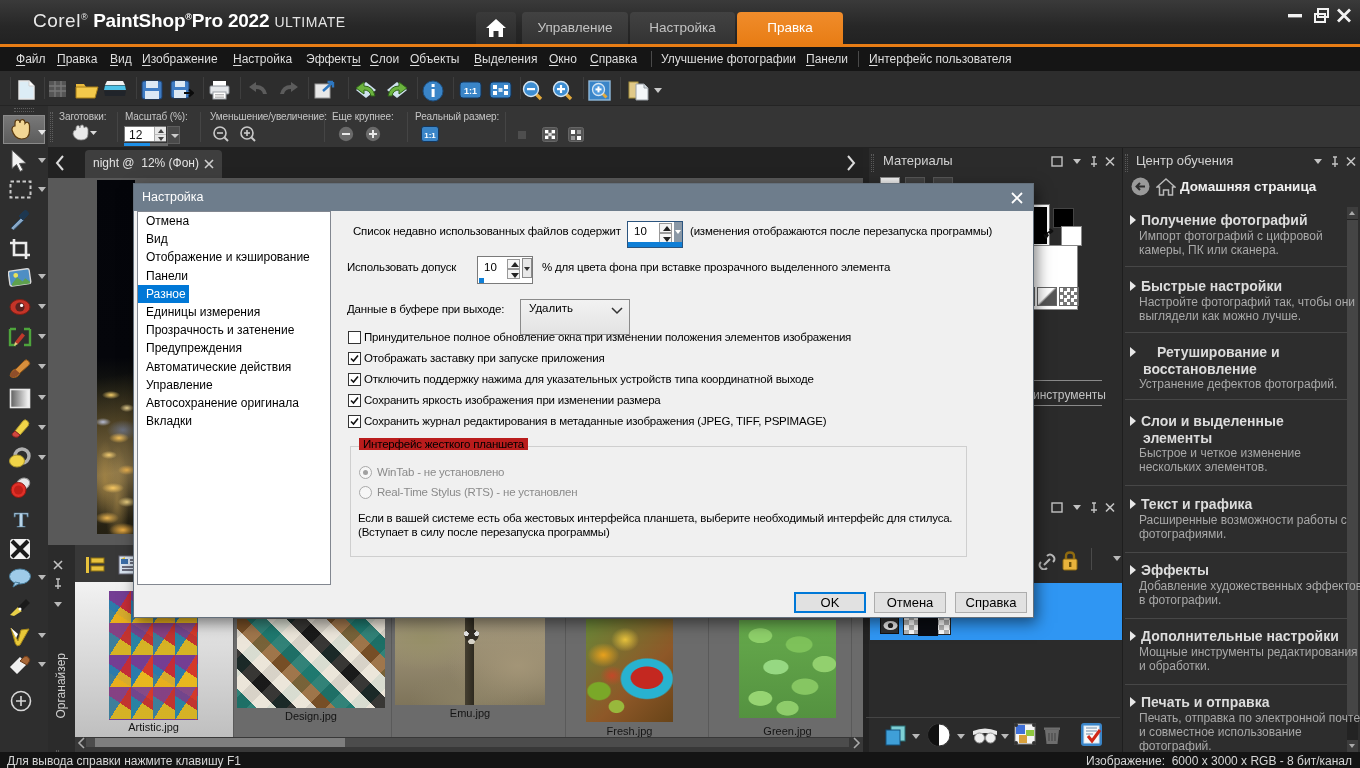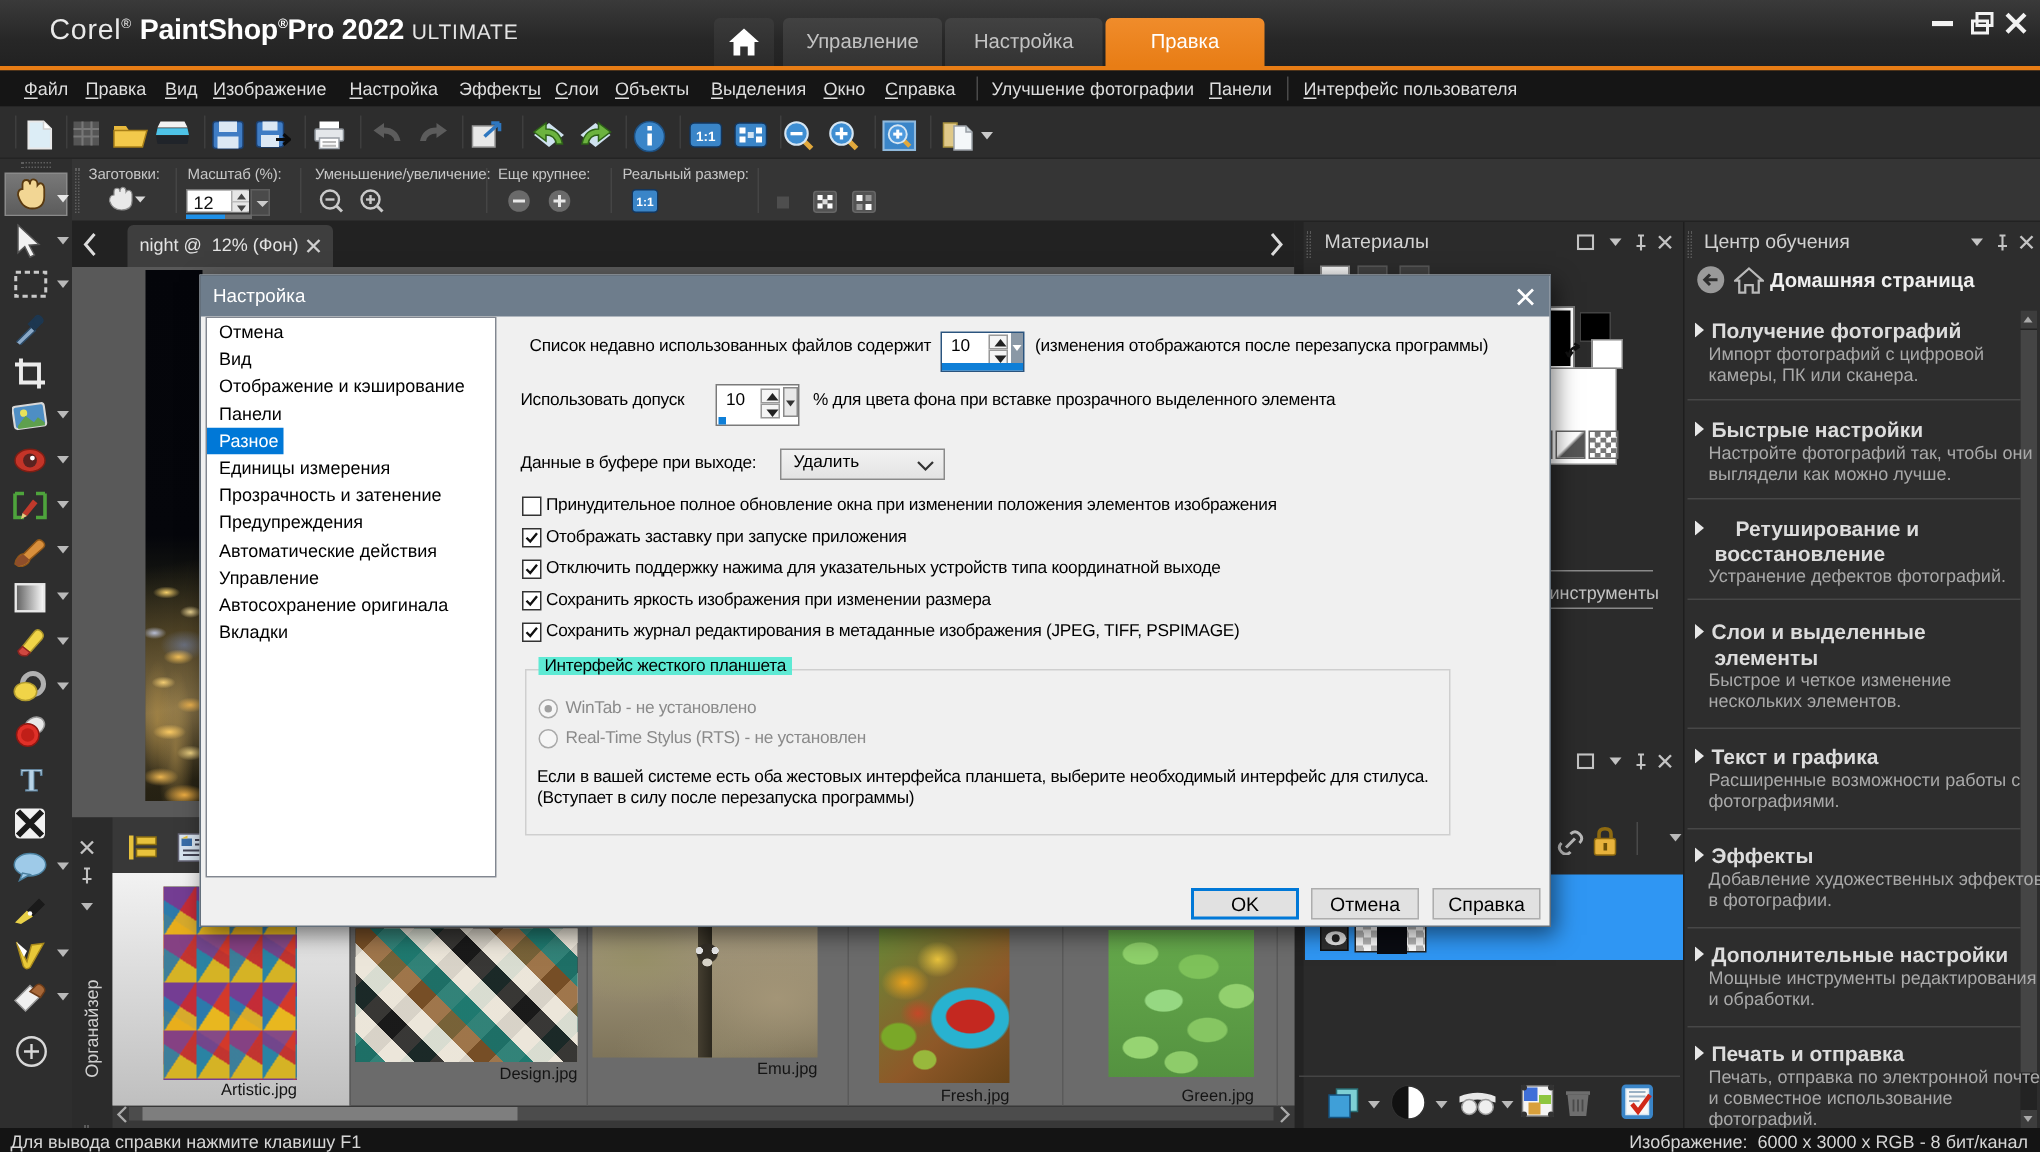--- a/index.html
+++ b/index.html
@@ -78,21 +78,21 @@
 .phead { font-size:13px; color:#d2d2d2; }
 #lc { position:absolute; left:1122px; top:148px; width:238px; height:604px; background:#2d2d2d;
   border-left:1px solid #1e1e1e; }
 .lct { font-size:14px; font-weight:700; color:#dcdcdc; white-space:nowrap; }
 .lcd { font-size:12px; color:#a9a9a9; line-height:13.8px; white-space:nowrap; }
 
 
 #orgbar { position:absolute; left:48px; top:545px; width:27px; height:207px; background:#2b2b2b; }
 #orgmain { position:absolute; left:75px; top:545px; width:788px; height:207px; background:#383838; }
 #thstrip { position:absolute; left:75px; top:582px; width:788px; height:155px; background:#6b6b6b; }
-.thlbl { position:absolute; font-size:11px; color:#141414; text-align:right; }
+.thlbl { position:absolute; font-size:11px; color:#141414; text-align:center; }
 
 
 #statusbar { position:absolute; left:0; top:752px; width:1360px; height:16px; background:#141414;
   color:#d6d6d6; font-size:12px; }
 
 
 #dlg { position:absolute; left:133px; top:183px; width:901px; height:435px; background:#f0f0f0;
   border:1px solid #64707c; box-shadow:3px 5px 14px rgba(0,0,0,.5); font-size:11.5px; color:#000; }
 #dlg > span { letter-spacing:-0.2px; }
 #dlg span { white-space:nowrap; }
@@ -766,21 +766,21 @@
           <div class="abs" style="left:2.5px;top:3px;width:0;height:0;border-left:4px solid transparent;border-right:4px solid transparent;border-top:5px solid #222"></div>
         </div>
       <div class="abs" style="left:44px;top:1px;width:10px;height:20px;background:#e8e8e8;border:1px solid #8a8a8a">
           <div class="abs" style="left:1px;top:8px;width:0;height:0;border-left:3.5px solid transparent;border-right:3.5px solid transparent;border-top:4px solid #333"></div>
         </div>
       <div class="abs" style="left:1px;top:21px;width:5px;height:5px;background:#0f7fd7"></div>
     </div>
     <span class="abs" style="left:408px;top:77px">% для цвета фона при вставке прозрачного выделенного элемента</span>
 
     <span class="abs" style="left:213px;top:119px">Данные в буфере при выходе:</span>
-    <div class="abs" style="left:386px;top:115px;width:110px;height:21px;background:linear-gradient(#f2f2f2,#e3e3e3);border:1px solid #8a8a8a">
+    <div class="abs" style="left:386px;top:115px;width:110px;height:36px;background:linear-gradient(#f2f2f2,#e3e3e3);border:1px solid #8a8a8a">
       <span class="abs" style="left:8px;top:2px">Удалить</span>
       <svg class="abs" style="left:90px;top:7px" width="12" height="8">
           <path d="M1 1 L6 6 L11 1" stroke="#333" stroke-width="1.5" fill="none"></path>
         </svg>
     </div>
 
     <div class="chk" style="left:214px;top:147px"></div>
     <span class="abs" style="left:230px;top:147px">Принудительное полное обновление окна при изменении положения элементов изображения</span>
     <div class="chk" style="left:214px;top:168px"><svg width="11" height="11">
           <path d="M2 5.5 L4.5 8 L9 2.5" stroke="#111" stroke-width="1.6" fill="none"></path>
@@ -793,21 +793,21 @@
     <div class="chk" style="left:214px;top:210px"><svg width="11" height="11">
           <path d="M2 5.5 L4.5 8 L9 2.5" stroke="#111" stroke-width="1.6" fill="none"></path>
         </svg></div>
     <span class="abs" style="left:230px;top:210px">Сохранить яркость изображения при изменении размера</span>
     <div class="chk" style="left:214px;top:231px"><svg width="11" height="11">
           <path d="M2 5.5 L4.5 8 L9 2.5" stroke="#111" stroke-width="1.6" fill="none"></path>
         </svg></div>
     <span class="abs" style="left:230px;top:231px">Сохранить журнал редактирования в метаданные изображения (JPEG, TIFF, PSPIMAGE)</span>
 
     <div class="grp" style="left:216px;top:262px;width:617px;height:111px"></div>
-    <span class="abs" style="left:225px;top:254px;background:#5eead4;padding:0 4px">Интерфейс жесткого планшета</span>
+    <span class="abs" style="left:225px;top:254px;background:#b91c1c;padding:0 4px">Интерфейс жесткого планшета</span>
     <div class="abs" style="left:225px;top:282px;width:13px;height:13px;border:1px solid #a9a9a9;border-radius:50%;background:#f6f6f6">
         <div class="abs" style="left:3px;top:3px;width:5px;height:5px;border-radius:50%;background:#a0a0a0"></div>
       </div>
     <span class="abs gray" style="left:243px;top:282px">WinTab - не установлено</span>
     <div class="abs" style="left:225px;top:302px;width:13px;height:13px;border:1px solid #a9a9a9;border-radius:50%;background:#f6f6f6"></div>
     <span class="abs gray" style="left:243px;top:302px">Real-Time Stylus (RTS) - не установлен</span>
     <span class="abs" style="left:224px;top:328px">Если в вашей системе есть оба жестовых интерфейса планшета, выберите необходимый интерфейс для стилуса.</span>
     <span class="abs" style="left:224px;top:342px">(Вступает в силу после перезапуска программы)</span>
 
     <div class="btn def" style="left:660px;top:408px;width:72px">OK</div>

